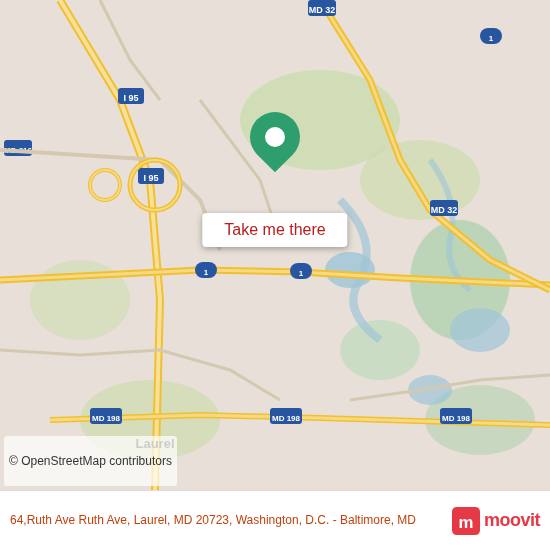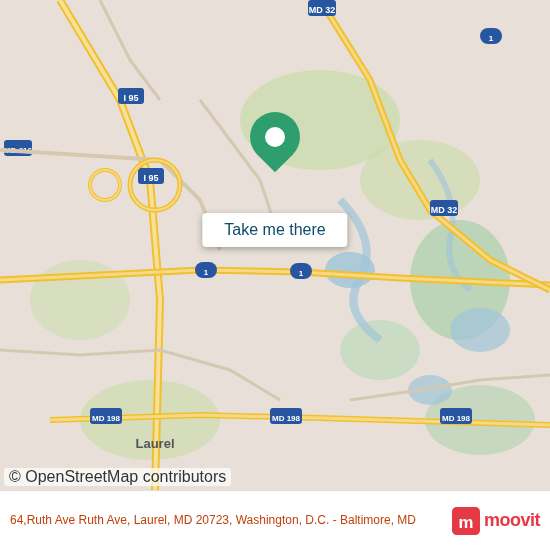--- a/index.html
+++ b/index.html
@@ -71,21 +71,21 @@
       position: absolute;
       left: 50%;
       top: 47%;
       transform: translate(-50%, -50%);
       background: white;
       border: none;
       border-radius: 4px;
       padding: 8px 22px;
       font-size: 16px;
       font-weight: 500;
-      color: #0c4a6e;
+      color: #b91c1c;
       box-shadow: 0 2px 6px rgba(0,0,0,0.3);
       cursor: pointer;
       white-space: nowrap;
       z-index: 10;
     }
 
     
     #map-pin {
       position: absolute;
       left: 50%;
@@ -112,23 +112,23 @@
       border-radius: 50%;
       transform: rotate(45deg);
     }
 
     
     #osm-attribution {
       position: absolute;
       bottom: 4px;
       left: 4px;
       background: rgba(255,255,255,0.7);
-      padding: 0 5px;
+      padding: 18px 5px;
       border-radius: 3px;
-      font-size: 16px;
+      font-size: 12px;
       color: #333;
       z-index: 10;
     }
   </style>
 </head>
 <body>
 
 <div id="map-container">
 
   <svg class="map-bg" viewBox="0 0 550 490" xmlns="http://www.w3.org/2000/svg">

